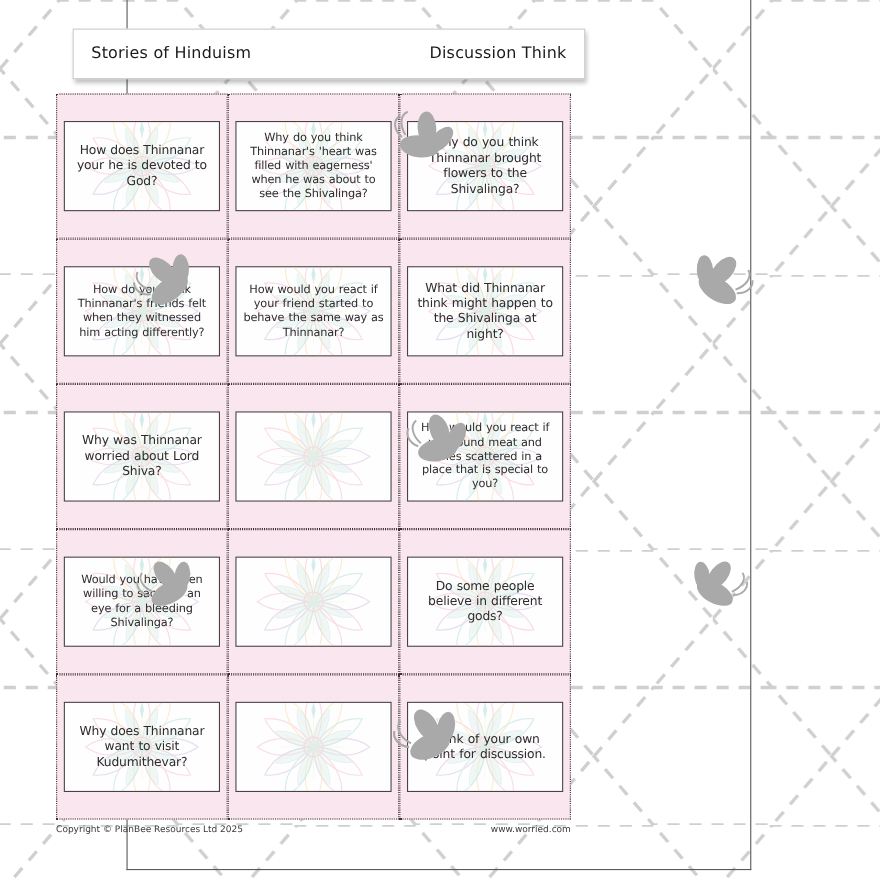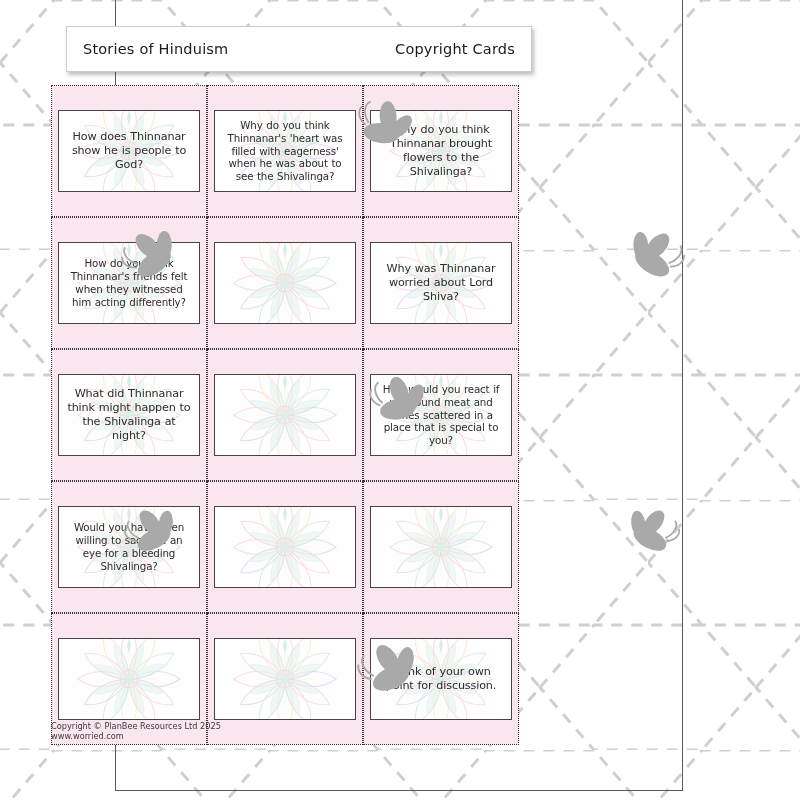--- a/index.html
+++ b/index.html
@@ -124,27 +124,26 @@
     letter-spacing: -0.15px;
     padding: 0 6px;
     word-spacing: 0.5px;
   }
   .card-text.small { font-size: 10.3px; line-height: 1.24; }
 
   
   #footer {
     position: absolute;
     left: 51px;
-    top: 721px;
+    top: 748px;
     width: 468px;
     display: flex;
     justify-content: space-between;
     align-items: baseline;
     z-index: 6;
-    flex-direction: column;
   }
   .footer-text {
     font-size: 8.2px;
     color: #3a3a3a;
     font-family: "DejaVu Sans", sans-serif;
     white-space: nowrap;
   }
 
   
   .bee {
@@ -171,21 +170,21 @@
         </pattern>
       </defs>
       <rect x="-40" y="-40" width="900" height="900" fill="url(#hex)"></rect>
     </svg>
   </div>
 
   <div id="page"></div>
 
   <div id="header-bar">
     <span class="header-text">Stories of Hinduism</span>
-    <span class="header-text">Copyright Cards</span>
+    <span class="header-text">Discussion Think</span>
   </div>
 
   <div id="grid">
       <div class="cell">
         <div class="card">
           <svg class="mandala" viewBox="0 0 120 120" xmlns="http://www.w3.org/2000/svg">
             <g>
               <path d="M60 60 C50 40 50 22 60 8 C70 22 70 40 60 60 Z" fill="none" stroke="#f2b7cf" stroke-width="1.1" transform="rotate(0 60 60)" opacity="0.85"></path>
               <path d="M60 60 C50 40 50 22 60 8 C70 22 70 40 60 60 Z" fill="none" stroke="#f6d9a0" stroke-width="1.1" transform="rotate(30 60 60)" opacity="0.85"></path>
               <path d="M60 60 C50 40 50 22 60 8 C70 22 70 40 60 60 Z" fill="none" stroke="#a9dcd9" stroke-width="1.1" transform="rotate(60 60 60)" opacity="0.85"></path>
@@ -220,21 +219,21 @@
               <path d="M60 60 L60 30" stroke="#f7dca8" stroke-width="0.7" transform="rotate(247.5 60 60)" opacity="0.6"></path>
               <path d="M60 60 L60 30" stroke="#f7dca8" stroke-width="0.7" transform="rotate(270 60 60)" opacity="0.6"></path>
               <path d="M60 60 L60 30" stroke="#f7dca8" stroke-width="0.7" transform="rotate(292.5 60 60)" opacity="0.6"></path>
               <path d="M60 60 L60 30" stroke="#f7dca8" stroke-width="0.7" transform="rotate(315 60 60)" opacity="0.6"></path>
               <path d="M60 60 L60 30" stroke="#f7dca8" stroke-width="0.7" transform="rotate(337.5 60 60)" opacity="0.6"></path>
               <circle cx="60" cy="60" r="9" fill="none" stroke="#f2b7cf" stroke-width="1"></circle>
               <circle cx="60" cy="60" r="4" fill="#bfe6e2" opacity="0.7"></circle>
               <path d="M60 18 L62 26 L60 34 L58 26 Z" fill="#9fd8d3" opacity="0.8"></path>
             </g>
           </svg>
-          <div class="card-text">How does Thinnanar show he is people to God?</div>
+          <div class="card-text">How does Thinnanar your he is devoted to God?</div>
         </div>
       </div>
       <div class="cell">
         <div class="card">
           <svg class="mandala" viewBox="0 0 120 120" xmlns="http://www.w3.org/2000/svg">
             <g>
               <path d="M60 60 C50 40 50 22 60 8 C70 22 70 40 60 60 Z" fill="none" stroke="#f2b7cf" stroke-width="1.1" transform="rotate(0 60 60)" opacity="0.85"></path>
               <path d="M60 60 C50 40 50 22 60 8 C70 22 70 40 60 60 Z" fill="none" stroke="#f6d9a0" stroke-width="1.1" transform="rotate(30 60 60)" opacity="0.85"></path>
               <path d="M60 60 C50 40 50 22 60 8 C70 22 70 40 60 60 Z" fill="none" stroke="#a9dcd9" stroke-width="1.1" transform="rotate(60 60 60)" opacity="0.85"></path>
               <path d="M60 60 C50 40 50 22 60 8 C70 22 70 40 60 60 Z" fill="none" stroke="#cdb7e0" stroke-width="1.1" transform="rotate(90 60 60)" opacity="0.85"></path>
@@ -412,20 +411,69 @@
               <path d="M60 60 L60 30" stroke="#f7dca8" stroke-width="0.7" transform="rotate(247.5 60 60)" opacity="0.6"></path>
               <path d="M60 60 L60 30" stroke="#f7dca8" stroke-width="0.7" transform="rotate(270 60 60)" opacity="0.6"></path>
               <path d="M60 60 L60 30" stroke="#f7dca8" stroke-width="0.7" transform="rotate(292.5 60 60)" opacity="0.6"></path>
               <path d="M60 60 L60 30" stroke="#f7dca8" stroke-width="0.7" transform="rotate(315 60 60)" opacity="0.6"></path>
               <path d="M60 60 L60 30" stroke="#f7dca8" stroke-width="0.7" transform="rotate(337.5 60 60)" opacity="0.6"></path>
               <circle cx="60" cy="60" r="9" fill="none" stroke="#f2b7cf" stroke-width="1"></circle>
               <circle cx="60" cy="60" r="4" fill="#bfe6e2" opacity="0.7"></circle>
               <path d="M60 18 L62 26 L60 34 L58 26 Z" fill="#9fd8d3" opacity="0.8"></path>
             </g>
           </svg>
+          <div class="card-text small">How would you react if your friend started to behave the same way as Thinnanar?</div>
+        </div>
+      </div>
+      <div class="cell">
+        <div class="card">
+          <svg class="mandala" viewBox="0 0 120 120" xmlns="http://www.w3.org/2000/svg">
+            <g>
+              <path d="M60 60 C50 40 50 22 60 8 C70 22 70 40 60 60 Z" fill="none" stroke="#f2b7cf" stroke-width="1.1" transform="rotate(0 60 60)" opacity="0.85"></path>
+              <path d="M60 60 C50 40 50 22 60 8 C70 22 70 40 60 60 Z" fill="none" stroke="#f6d9a0" stroke-width="1.1" transform="rotate(30 60 60)" opacity="0.85"></path>
+              <path d="M60 60 C50 40 50 22 60 8 C70 22 70 40 60 60 Z" fill="none" stroke="#a9dcd9" stroke-width="1.1" transform="rotate(60 60 60)" opacity="0.85"></path>
+              <path d="M60 60 C50 40 50 22 60 8 C70 22 70 40 60 60 Z" fill="none" stroke="#cdb7e0" stroke-width="1.1" transform="rotate(90 60 60)" opacity="0.85"></path>
+              <path d="M60 60 C50 40 50 22 60 8 C70 22 70 40 60 60 Z" fill="none" stroke="#f2b7cf" stroke-width="1.1" transform="rotate(120 60 60)" opacity="0.85"></path>
+              <path d="M60 60 C50 40 50 22 60 8 C70 22 70 40 60 60 Z" fill="none" stroke="#f2b7cf" stroke-width="1.1" transform="rotate(150 60 60)" opacity="0.85"></path>
+              <path d="M60 60 C50 40 50 22 60 8 C70 22 70 40 60 60 Z" fill="none" stroke="#f6d9a0" stroke-width="1.1" transform="rotate(180 60 60)" opacity="0.85"></path>
+              <path d="M60 60 C50 40 50 22 60 8 C70 22 70 40 60 60 Z" fill="none" stroke="#a9dcd9" stroke-width="1.1" transform="rotate(210 60 60)" opacity="0.85"></path>
+              <path d="M60 60 C50 40 50 22 60 8 C70 22 70 40 60 60 Z" fill="none" stroke="#cdb7e0" stroke-width="1.1" transform="rotate(240 60 60)" opacity="0.85"></path>
+              <path d="M60 60 C50 40 50 22 60 8 C70 22 70 40 60 60 Z" fill="none" stroke="#f2b7cf" stroke-width="1.1" transform="rotate(270 60 60)" opacity="0.85"></path>
+              <path d="M60 60 C50 40 50 22 60 8 C70 22 70 40 60 60 Z" fill="none" stroke="#f2b7cf" stroke-width="1.1" transform="rotate(300 60 60)" opacity="0.85"></path>
+              <path d="M60 60 C50 40 50 22 60 8 C70 22 70 40 60 60 Z" fill="none" stroke="#f6d9a0" stroke-width="1.1" transform="rotate(330 60 60)" opacity="0.85"></path>
+              <path d="M60 60 C54 46 54 32 60 22 C66 32 66 46 60 60 Z" fill="#bfe6e2" stroke="#8fd0cb" stroke-width="0.8" transform="rotate(22 60 60)" opacity="0.45"></path>
+              <path d="M60 60 C54 46 54 32 60 22 C66 32 66 46 60 60 Z" fill="#bfe6e2" stroke="#8fd0cb" stroke-width="0.8" transform="rotate(67 60 60)" opacity="0.45"></path>
+              <path d="M60 60 C54 46 54 32 60 22 C66 32 66 46 60 60 Z" fill="#bfe6e2" stroke="#8fd0cb" stroke-width="0.8" transform="rotate(112 60 60)" opacity="0.45"></path>
+              <path d="M60 60 C54 46 54 32 60 22 C66 32 66 46 60 60 Z" fill="#bfe6e2" stroke="#8fd0cb" stroke-width="0.8" transform="rotate(157 60 60)" opacity="0.45"></path>
+              <path d="M60 60 C54 46 54 32 60 22 C66 32 66 46 60 60 Z" fill="#bfe6e2" stroke="#8fd0cb" stroke-width="0.8" transform="rotate(202 60 60)" opacity="0.45"></path>
+              <path d="M60 60 C54 46 54 32 60 22 C66 32 66 46 60 60 Z" fill="#bfe6e2" stroke="#8fd0cb" stroke-width="0.8" transform="rotate(247 60 60)" opacity="0.45"></path>
+              <path d="M60 60 C54 46 54 32 60 22 C66 32 66 46 60 60 Z" fill="#bfe6e2" stroke="#8fd0cb" stroke-width="0.8" transform="rotate(292 60 60)" opacity="0.45"></path>
+              <path d="M60 60 C54 46 54 32 60 22 C66 32 66 46 60 60 Z" fill="#bfe6e2" stroke="#8fd0cb" stroke-width="0.8" transform="rotate(337 60 60)" opacity="0.45"></path>
+              <path d="M60 60 L60 30" stroke="#f7dca8" stroke-width="0.7" transform="rotate(0 60 60)" opacity="0.6"></path>
+              <path d="M60 60 L60 30" stroke="#f7dca8" stroke-width="0.7" transform="rotate(22.5 60 60)" opacity="0.6"></path>
+              <path d="M60 60 L60 30" stroke="#f7dca8" stroke-width="0.7" transform="rotate(45 60 60)" opacity="0.6"></path>
+              <path d="M60 60 L60 30" stroke="#f7dca8" stroke-width="0.7" transform="rotate(67.5 60 60)" opacity="0.6"></path>
+              <path d="M60 60 L60 30" stroke="#f7dca8" stroke-width="0.7" transform="rotate(90 60 60)" opacity="0.6"></path>
+              <path d="M60 60 L60 30" stroke="#f7dca8" stroke-width="0.7" transform="rotate(112.5 60 60)" opacity="0.6"></path>
+              <path d="M60 60 L60 30" stroke="#f7dca8" stroke-width="0.7" transform="rotate(135 60 60)" opacity="0.6"></path>
+              <path d="M60 60 L60 30" stroke="#f7dca8" stroke-width="0.7" transform="rotate(157.5 60 60)" opacity="0.6"></path>
+              <path d="M60 60 L60 30" stroke="#f7dca8" stroke-width="0.7" transform="rotate(180 60 60)" opacity="0.6"></path>
+              <path d="M60 60 L60 30" stroke="#f7dca8" stroke-width="0.7" transform="rotate(202.5 60 60)" opacity="0.6"></path>
+              <path d="M60 60 L60 30" stroke="#f7dca8" stroke-width="0.7" transform="rotate(225 60 60)" opacity="0.6"></path>
+              <path d="M60 60 L60 30" stroke="#f7dca8" stroke-width="0.7" transform="rotate(247.5 60 60)" opacity="0.6"></path>
+              <path d="M60 60 L60 30" stroke="#f7dca8" stroke-width="0.7" transform="rotate(270 60 60)" opacity="0.6"></path>
+              <path d="M60 60 L60 30" stroke="#f7dca8" stroke-width="0.7" transform="rotate(292.5 60 60)" opacity="0.6"></path>
+              <path d="M60 60 L60 30" stroke="#f7dca8" stroke-width="0.7" transform="rotate(315 60 60)" opacity="0.6"></path>
+              <path d="M60 60 L60 30" stroke="#f7dca8" stroke-width="0.7" transform="rotate(337.5 60 60)" opacity="0.6"></path>
+              <circle cx="60" cy="60" r="9" fill="none" stroke="#f2b7cf" stroke-width="1"></circle>
+              <circle cx="60" cy="60" r="4" fill="#bfe6e2" opacity="0.7"></circle>
+              <path d="M60 18 L62 26 L60 34 L58 26 Z" fill="#9fd8d3" opacity="0.8"></path>
+            </g>
+          </svg>
+          <div class="card-text">What did Thinnanar think might happen to the Shivalinga at night?</div>
         </div>
       </div>
       <div class="cell">
         <div class="card">
           <svg class="mandala" viewBox="0 0 120 120" xmlns="http://www.w3.org/2000/svg">
             <g>
               <path d="M60 60 C50 40 50 22 60 8 C70 22 70 40 60 60 Z" fill="none" stroke="#f2b7cf" stroke-width="1.1" transform="rotate(0 60 60)" opacity="0.85"></path>
               <path d="M60 60 C50 40 50 22 60 8 C70 22 70 40 60 60 Z" fill="none" stroke="#f6d9a0" stroke-width="1.1" transform="rotate(30 60 60)" opacity="0.85"></path>
               <path d="M60 60 C50 40 50 22 60 8 C70 22 70 40 60 60 Z" fill="none" stroke="#a9dcd9" stroke-width="1.1" transform="rotate(60 60 60)" opacity="0.85"></path>
               <path d="M60 60 C50 40 50 22 60 8 C70 22 70 40 60 60 Z" fill="none" stroke="#cdb7e0" stroke-width="1.1" transform="rotate(90 60 60)" opacity="0.85"></path>
@@ -507,68 +555,20 @@
               <path d="M60 60 L60 30" stroke="#f7dca8" stroke-width="0.7" transform="rotate(247.5 60 60)" opacity="0.6"></path>
               <path d="M60 60 L60 30" stroke="#f7dca8" stroke-width="0.7" transform="rotate(270 60 60)" opacity="0.6"></path>
               <path d="M60 60 L60 30" stroke="#f7dca8" stroke-width="0.7" transform="rotate(292.5 60 60)" opacity="0.6"></path>
               <path d="M60 60 L60 30" stroke="#f7dca8" stroke-width="0.7" transform="rotate(315 60 60)" opacity="0.6"></path>
               <path d="M60 60 L60 30" stroke="#f7dca8" stroke-width="0.7" transform="rotate(337.5 60 60)" opacity="0.6"></path>
               <circle cx="60" cy="60" r="9" fill="none" stroke="#f2b7cf" stroke-width="1"></circle>
               <circle cx="60" cy="60" r="4" fill="#bfe6e2" opacity="0.7"></circle>
               <path d="M60 18 L62 26 L60 34 L58 26 Z" fill="#9fd8d3" opacity="0.8"></path>
             </g>
           </svg>
-          <div class="card-text">What did Thinnanar think might happen to the Shivalinga at night?</div>
-        </div>
-      </div>
-      <div class="cell">
-        <div class="card">
-          <svg class="mandala" viewBox="0 0 120 120" xmlns="http://www.w3.org/2000/svg">
-            <g>
-              <path d="M60 60 C50 40 50 22 60 8 C70 22 70 40 60 60 Z" fill="none" stroke="#f2b7cf" stroke-width="1.1" transform="rotate(0 60 60)" opacity="0.85"></path>
-              <path d="M60 60 C50 40 50 22 60 8 C70 22 70 40 60 60 Z" fill="none" stroke="#f6d9a0" stroke-width="1.1" transform="rotate(30 60 60)" opacity="0.85"></path>
-              <path d="M60 60 C50 40 50 22 60 8 C70 22 70 40 60 60 Z" fill="none" stroke="#a9dcd9" stroke-width="1.1" transform="rotate(60 60 60)" opacity="0.85"></path>
-              <path d="M60 60 C50 40 50 22 60 8 C70 22 70 40 60 60 Z" fill="none" stroke="#cdb7e0" stroke-width="1.1" transform="rotate(90 60 60)" opacity="0.85"></path>
-              <path d="M60 60 C50 40 50 22 60 8 C70 22 70 40 60 60 Z" fill="none" stroke="#f2b7cf" stroke-width="1.1" transform="rotate(120 60 60)" opacity="0.85"></path>
-              <path d="M60 60 C50 40 50 22 60 8 C70 22 70 40 60 60 Z" fill="none" stroke="#f2b7cf" stroke-width="1.1" transform="rotate(150 60 60)" opacity="0.85"></path>
-              <path d="M60 60 C50 40 50 22 60 8 C70 22 70 40 60 60 Z" fill="none" stroke="#f6d9a0" stroke-width="1.1" transform="rotate(180 60 60)" opacity="0.85"></path>
-              <path d="M60 60 C50 40 50 22 60 8 C70 22 70 40 60 60 Z" fill="none" stroke="#a9dcd9" stroke-width="1.1" transform="rotate(210 60 60)" opacity="0.85"></path>
-              <path d="M60 60 C50 40 50 22 60 8 C70 22 70 40 60 60 Z" fill="none" stroke="#cdb7e0" stroke-width="1.1" transform="rotate(240 60 60)" opacity="0.85"></path>
-              <path d="M60 60 C50 40 50 22 60 8 C70 22 70 40 60 60 Z" fill="none" stroke="#f2b7cf" stroke-width="1.1" transform="rotate(270 60 60)" opacity="0.85"></path>
-              <path d="M60 60 C50 40 50 22 60 8 C70 22 70 40 60 60 Z" fill="none" stroke="#f2b7cf" stroke-width="1.1" transform="rotate(300 60 60)" opacity="0.85"></path>
-              <path d="M60 60 C50 40 50 22 60 8 C70 22 70 40 60 60 Z" fill="none" stroke="#f6d9a0" stroke-width="1.1" transform="rotate(330 60 60)" opacity="0.85"></path>
-              <path d="M60 60 C54 46 54 32 60 22 C66 32 66 46 60 60 Z" fill="#bfe6e2" stroke="#8fd0cb" stroke-width="0.8" transform="rotate(22 60 60)" opacity="0.45"></path>
-              <path d="M60 60 C54 46 54 32 60 22 C66 32 66 46 60 60 Z" fill="#bfe6e2" stroke="#8fd0cb" stroke-width="0.8" transform="rotate(67 60 60)" opacity="0.45"></path>
-              <path d="M60 60 C54 46 54 32 60 22 C66 32 66 46 60 60 Z" fill="#bfe6e2" stroke="#8fd0cb" stroke-width="0.8" transform="rotate(112 60 60)" opacity="0.45"></path>
-              <path d="M60 60 C54 46 54 32 60 22 C66 32 66 46 60 60 Z" fill="#bfe6e2" stroke="#8fd0cb" stroke-width="0.8" transform="rotate(157 60 60)" opacity="0.45"></path>
-              <path d="M60 60 C54 46 54 32 60 22 C66 32 66 46 60 60 Z" fill="#bfe6e2" stroke="#8fd0cb" stroke-width="0.8" transform="rotate(202 60 60)" opacity="0.45"></path>
-              <path d="M60 60 C54 46 54 32 60 22 C66 32 66 46 60 60 Z" fill="#bfe6e2" stroke="#8fd0cb" stroke-width="0.8" transform="rotate(247 60 60)" opacity="0.45"></path>
-              <path d="M60 60 C54 46 54 32 60 22 C66 32 66 46 60 60 Z" fill="#bfe6e2" stroke="#8fd0cb" stroke-width="0.8" transform="rotate(292 60 60)" opacity="0.45"></path>
-              <path d="M60 60 C54 46 54 32 60 22 C66 32 66 46 60 60 Z" fill="#bfe6e2" stroke="#8fd0cb" stroke-width="0.8" transform="rotate(337 60 60)" opacity="0.45"></path>
-              <path d="M60 60 L60 30" stroke="#f7dca8" stroke-width="0.7" transform="rotate(0 60 60)" opacity="0.6"></path>
-              <path d="M60 60 L60 30" stroke="#f7dca8" stroke-width="0.7" transform="rotate(22.5 60 60)" opacity="0.6"></path>
-              <path d="M60 60 L60 30" stroke="#f7dca8" stroke-width="0.7" transform="rotate(45 60 60)" opacity="0.6"></path>
-              <path d="M60 60 L60 30" stroke="#f7dca8" stroke-width="0.7" transform="rotate(67.5 60 60)" opacity="0.6"></path>
-              <path d="M60 60 L60 30" stroke="#f7dca8" stroke-width="0.7" transform="rotate(90 60 60)" opacity="0.6"></path>
-              <path d="M60 60 L60 30" stroke="#f7dca8" stroke-width="0.7" transform="rotate(112.5 60 60)" opacity="0.6"></path>
-              <path d="M60 60 L60 30" stroke="#f7dca8" stroke-width="0.7" transform="rotate(135 60 60)" opacity="0.6"></path>
-              <path d="M60 60 L60 30" stroke="#f7dca8" stroke-width="0.7" transform="rotate(157.5 60 60)" opacity="0.6"></path>
-              <path d="M60 60 L60 30" stroke="#f7dca8" stroke-width="0.7" transform="rotate(180 60 60)" opacity="0.6"></path>
-              <path d="M60 60 L60 30" stroke="#f7dca8" stroke-width="0.7" transform="rotate(202.5 60 60)" opacity="0.6"></path>
-              <path d="M60 60 L60 30" stroke="#f7dca8" stroke-width="0.7" transform="rotate(225 60 60)" opacity="0.6"></path>
-              <path d="M60 60 L60 30" stroke="#f7dca8" stroke-width="0.7" transform="rotate(247.5 60 60)" opacity="0.6"></path>
-              <path d="M60 60 L60 30" stroke="#f7dca8" stroke-width="0.7" transform="rotate(270 60 60)" opacity="0.6"></path>
-              <path d="M60 60 L60 30" stroke="#f7dca8" stroke-width="0.7" transform="rotate(292.5 60 60)" opacity="0.6"></path>
-              <path d="M60 60 L60 30" stroke="#f7dca8" stroke-width="0.7" transform="rotate(315 60 60)" opacity="0.6"></path>
-              <path d="M60 60 L60 30" stroke="#f7dca8" stroke-width="0.7" transform="rotate(337.5 60 60)" opacity="0.6"></path>
-              <circle cx="60" cy="60" r="9" fill="none" stroke="#f2b7cf" stroke-width="1"></circle>
-              <circle cx="60" cy="60" r="4" fill="#bfe6e2" opacity="0.7"></circle>
-              <path d="M60 18 L62 26 L60 34 L58 26 Z" fill="#9fd8d3" opacity="0.8"></path>
-            </g>
-          </svg>
         </div>
       </div>
       <div class="cell">
         <div class="card">
           <svg class="mandala" viewBox="0 0 120 120" xmlns="http://www.w3.org/2000/svg">
             <g>
               <path d="M60 60 C50 40 50 22 60 8 C70 22 70 40 60 60 Z" fill="none" stroke="#f2b7cf" stroke-width="1.1" transform="rotate(0 60 60)" opacity="0.85"></path>
               <path d="M60 60 C50 40 50 22 60 8 C70 22 70 40 60 60 Z" fill="none" stroke="#f6d9a0" stroke-width="1.1" transform="rotate(30 60 60)" opacity="0.85"></path>
               <path d="M60 60 C50 40 50 22 60 8 C70 22 70 40 60 60 Z" fill="none" stroke="#a9dcd9" stroke-width="1.1" transform="rotate(60 60 60)" opacity="0.85"></path>
               <path d="M60 60 C50 40 50 22 60 8 C70 22 70 40 60 60 Z" fill="none" stroke="#cdb7e0" stroke-width="1.1" transform="rotate(90 60 60)" opacity="0.85"></path>
@@ -745,67 +745,69 @@
               <path d="M60 60 L60 30" stroke="#f7dca8" stroke-width="0.7" transform="rotate(247.5 60 60)" opacity="0.6"></path>
               <path d="M60 60 L60 30" stroke="#f7dca8" stroke-width="0.7" transform="rotate(270 60 60)" opacity="0.6"></path>
               <path d="M60 60 L60 30" stroke="#f7dca8" stroke-width="0.7" transform="rotate(292.5 60 60)" opacity="0.6"></path>
               <path d="M60 60 L60 30" stroke="#f7dca8" stroke-width="0.7" transform="rotate(315 60 60)" opacity="0.6"></path>
               <path d="M60 60 L60 30" stroke="#f7dca8" stroke-width="0.7" transform="rotate(337.5 60 60)" opacity="0.6"></path>
               <circle cx="60" cy="60" r="9" fill="none" stroke="#f2b7cf" stroke-width="1"></circle>
               <circle cx="60" cy="60" r="4" fill="#bfe6e2" opacity="0.7"></circle>
               <path d="M60 18 L62 26 L60 34 L58 26 Z" fill="#9fd8d3" opacity="0.8"></path>
             </g>
           </svg>
-        </div>
-      </div>
-      <div class="cell">
-        <div class="card">
-          <svg class="mandala" viewBox="0 0 120 120" xmlns="http://www.w3.org/2000/svg">
-            <g>
-              <path d="M60 60 C50 40 50 22 60 8 C70 22 70 40 60 60 Z" fill="none" stroke="#f2b7cf" stroke-width="1.1" transform="rotate(0 60 60)" opacity="0.85"></path>
-              <path d="M60 60 C50 40 50 22 60 8 C70 22 70 40 60 60 Z" fill="none" stroke="#f6d9a0" stroke-width="1.1" transform="rotate(30 60 60)" opacity="0.85"></path>
-              <path d="M60 60 C50 40 50 22 60 8 C70 22 70 40 60 60 Z" fill="none" stroke="#a9dcd9" stroke-width="1.1" transform="rotate(60 60 60)" opacity="0.85"></path>
-              <path d="M60 60 C50 40 50 22 60 8 C70 22 70 40 60 60 Z" fill="none" stroke="#cdb7e0" stroke-width="1.1" transform="rotate(90 60 60)" opacity="0.85"></path>
-              <path d="M60 60 C50 40 50 22 60 8 C70 22 70 40 60 60 Z" fill="none" stroke="#f2b7cf" stroke-width="1.1" transform="rotate(120 60 60)" opacity="0.85"></path>
-              <path d="M60 60 C50 40 50 22 60 8 C70 22 70 40 60 60 Z" fill="none" stroke="#f2b7cf" stroke-width="1.1" transform="rotate(150 60 60)" opacity="0.85"></path>
-              <path d="M60 60 C50 40 50 22 60 8 C70 22 70 40 60 60 Z" fill="none" stroke="#f6d9a0" stroke-width="1.1" transform="rotate(180 60 60)" opacity="0.85"></path>
-              <path d="M60 60 C50 40 50 22 60 8 C70 22 70 40 60 60 Z" fill="none" stroke="#a9dcd9" stroke-width="1.1" transform="rotate(210 60 60)" opacity="0.85"></path>
-              <path d="M60 60 C50 40 50 22 60 8 C70 22 70 40 60 60 Z" fill="none" stroke="#cdb7e0" stroke-width="1.1" transform="rotate(240 60 60)" opacity="0.85"></path>
-              <path d="M60 60 C50 40 50 22 60 8 C70 22 70 40 60 60 Z" fill="none" stroke="#f2b7cf" stroke-width="1.1" transform="rotate(270 60 60)" opacity="0.85"></path>
-              <path d="M60 60 C50 40 50 22 60 8 C70 22 70 40 60 60 Z" fill="none" stroke="#f2b7cf" stroke-width="1.1" transform="rotate(300 60 60)" opacity="0.85"></path>
-              <path d="M60 60 C50 40 50 22 60 8 C70 22 70 40 60 60 Z" fill="none" stroke="#f6d9a0" stroke-width="1.1" transform="rotate(330 60 60)" opacity="0.85"></path>
-              <path d="M60 60 C54 46 54 32 60 22 C66 32 66 46 60 60 Z" fill="#bfe6e2" stroke="#8fd0cb" stroke-width="0.8" transform="rotate(22 60 60)" opacity="0.45"></path>
-              <path d="M60 60 C54 46 54 32 60 22 C66 32 66 46 60 60 Z" fill="#bfe6e2" stroke="#8fd0cb" stroke-width="0.8" transform="rotate(67 60 60)" opacity="0.45"></path>
-              <path d="M60 60 C54 46 54 32 60 22 C66 32 66 46 60 60 Z" fill="#bfe6e2" stroke="#8fd0cb" stroke-width="0.8" transform="rotate(112 60 60)" opacity="0.45"></path>
-              <path d="M60 60 C54 46 54 32 60 22 C66 32 66 46 60 60 Z" fill="#bfe6e2" stroke="#8fd0cb" stroke-width="0.8" transform="rotate(157 60 60)" opacity="0.45"></path>
-              <path d="M60 60 C54 46 54 32 60 22 C66 32 66 46 60 60 Z" fill="#bfe6e2" stroke="#8fd0cb" stroke-width="0.8" transform="rotate(202 60 60)" opacity="0.45"></path>
-              <path d="M60 60 C54 46 54 32 60 22 C66 32 66 46 60 60 Z" fill="#bfe6e2" stroke="#8fd0cb" stroke-width="0.8" transform="rotate(247 60 60)" opacity="0.45"></path>
-              <path d="M60 60 C54 46 54 32 60 22 C66 32 66 46 60 60 Z" fill="#bfe6e2" stroke="#8fd0cb" stroke-width="0.8" transform="rotate(292 60 60)" opacity="0.45"></path>
-              <path d="M60 60 C54 46 54 32 60 22 C66 32 66 46 60 60 Z" fill="#bfe6e2" stroke="#8fd0cb" stroke-width="0.8" transform="rotate(337 60 60)" opacity="0.45"></path>
-              <path d="M60 60 L60 30" stroke="#f7dca8" stroke-width="0.7" transform="rotate(0 60 60)" opacity="0.6"></path>
-              <path d="M60 60 L60 30" stroke="#f7dca8" stroke-width="0.7" transform="rotate(22.5 60 60)" opacity="0.6"></path>
-              <path d="M60 60 L60 30" stroke="#f7dca8" stroke-width="0.7" transform="rotate(45 60 60)" opacity="0.6"></path>
-              <path d="M60 60 L60 30" stroke="#f7dca8" stroke-width="0.7" transform="rotate(67.5 60 60)" opacity="0.6"></path>
-              <path d="M60 60 L60 30" stroke="#f7dca8" stroke-width="0.7" transform="rotate(90 60 60)" opacity="0.6"></path>
-              <path d="M60 60 L60 30" stroke="#f7dca8" stroke-width="0.7" transform="rotate(112.5 60 60)" opacity="0.6"></path>
-              <path d="M60 60 L60 30" stroke="#f7dca8" stroke-width="0.7" transform="rotate(135 60 60)" opacity="0.6"></path>
-              <path d="M60 60 L60 30" stroke="#f7dca8" stroke-width="0.7" transform="rotate(157.5 60 60)" opacity="0.6"></path>
-              <path d="M60 60 L60 30" stroke="#f7dca8" stroke-width="0.7" transform="rotate(180 60 60)" opacity="0.6"></path>
-              <path d="M60 60 L60 30" stroke="#f7dca8" stroke-width="0.7" transform="rotate(202.5 60 60)" opacity="0.6"></path>
-              <path d="M60 60 L60 30" stroke="#f7dca8" stroke-width="0.7" transform="rotate(225 60 60)" opacity="0.6"></path>
-              <path d="M60 60 L60 30" stroke="#f7dca8" stroke-width="0.7" transform="rotate(247.5 60 60)" opacity="0.6"></path>
-              <path d="M60 60 L60 30" stroke="#f7dca8" stroke-width="0.7" transform="rotate(270 60 60)" opacity="0.6"></path>
-              <path d="M60 60 L60 30" stroke="#f7dca8" stroke-width="0.7" transform="rotate(292.5 60 60)" opacity="0.6"></path>
-              <path d="M60 60 L60 30" stroke="#f7dca8" stroke-width="0.7" transform="rotate(315 60 60)" opacity="0.6"></path>
-              <path d="M60 60 L60 30" stroke="#f7dca8" stroke-width="0.7" transform="rotate(337.5 60 60)" opacity="0.6"></path>
-              <circle cx="60" cy="60" r="9" fill="none" stroke="#f2b7cf" stroke-width="1"></circle>
-              <circle cx="60" cy="60" r="4" fill="#bfe6e2" opacity="0.7"></circle>
-              <path d="M60 18 L62 26 L60 34 L58 26 Z" fill="#9fd8d3" opacity="0.8"></path>
-            </g>
-          </svg>
+          <div class="card-text">Do some people believe in different gods?</div>
+        </div>
+      </div>
+      <div class="cell">
+        <div class="card">
+          <svg class="mandala" viewBox="0 0 120 120" xmlns="http://www.w3.org/2000/svg">
+            <g>
+              <path d="M60 60 C50 40 50 22 60 8 C70 22 70 40 60 60 Z" fill="none" stroke="#f2b7cf" stroke-width="1.1" transform="rotate(0 60 60)" opacity="0.85"></path>
+              <path d="M60 60 C50 40 50 22 60 8 C70 22 70 40 60 60 Z" fill="none" stroke="#f6d9a0" stroke-width="1.1" transform="rotate(30 60 60)" opacity="0.85"></path>
+              <path d="M60 60 C50 40 50 22 60 8 C70 22 70 40 60 60 Z" fill="none" stroke="#a9dcd9" stroke-width="1.1" transform="rotate(60 60 60)" opacity="0.85"></path>
+              <path d="M60 60 C50 40 50 22 60 8 C70 22 70 40 60 60 Z" fill="none" stroke="#cdb7e0" stroke-width="1.1" transform="rotate(90 60 60)" opacity="0.85"></path>
+              <path d="M60 60 C50 40 50 22 60 8 C70 22 70 40 60 60 Z" fill="none" stroke="#f2b7cf" stroke-width="1.1" transform="rotate(120 60 60)" opacity="0.85"></path>
+              <path d="M60 60 C50 40 50 22 60 8 C70 22 70 40 60 60 Z" fill="none" stroke="#f2b7cf" stroke-width="1.1" transform="rotate(150 60 60)" opacity="0.85"></path>
+              <path d="M60 60 C50 40 50 22 60 8 C70 22 70 40 60 60 Z" fill="none" stroke="#f6d9a0" stroke-width="1.1" transform="rotate(180 60 60)" opacity="0.85"></path>
+              <path d="M60 60 C50 40 50 22 60 8 C70 22 70 40 60 60 Z" fill="none" stroke="#a9dcd9" stroke-width="1.1" transform="rotate(210 60 60)" opacity="0.85"></path>
+              <path d="M60 60 C50 40 50 22 60 8 C70 22 70 40 60 60 Z" fill="none" stroke="#cdb7e0" stroke-width="1.1" transform="rotate(240 60 60)" opacity="0.85"></path>
+              <path d="M60 60 C50 40 50 22 60 8 C70 22 70 40 60 60 Z" fill="none" stroke="#f2b7cf" stroke-width="1.1" transform="rotate(270 60 60)" opacity="0.85"></path>
+              <path d="M60 60 C50 40 50 22 60 8 C70 22 70 40 60 60 Z" fill="none" stroke="#f2b7cf" stroke-width="1.1" transform="rotate(300 60 60)" opacity="0.85"></path>
+              <path d="M60 60 C50 40 50 22 60 8 C70 22 70 40 60 60 Z" fill="none" stroke="#f6d9a0" stroke-width="1.1" transform="rotate(330 60 60)" opacity="0.85"></path>
+              <path d="M60 60 C54 46 54 32 60 22 C66 32 66 46 60 60 Z" fill="#bfe6e2" stroke="#8fd0cb" stroke-width="0.8" transform="rotate(22 60 60)" opacity="0.45"></path>
+              <path d="M60 60 C54 46 54 32 60 22 C66 32 66 46 60 60 Z" fill="#bfe6e2" stroke="#8fd0cb" stroke-width="0.8" transform="rotate(67 60 60)" opacity="0.45"></path>
+              <path d="M60 60 C54 46 54 32 60 22 C66 32 66 46 60 60 Z" fill="#bfe6e2" stroke="#8fd0cb" stroke-width="0.8" transform="rotate(112 60 60)" opacity="0.45"></path>
+              <path d="M60 60 C54 46 54 32 60 22 C66 32 66 46 60 60 Z" fill="#bfe6e2" stroke="#8fd0cb" stroke-width="0.8" transform="rotate(157 60 60)" opacity="0.45"></path>
+              <path d="M60 60 C54 46 54 32 60 22 C66 32 66 46 60 60 Z" fill="#bfe6e2" stroke="#8fd0cb" stroke-width="0.8" transform="rotate(202 60 60)" opacity="0.45"></path>
+              <path d="M60 60 C54 46 54 32 60 22 C66 32 66 46 60 60 Z" fill="#bfe6e2" stroke="#8fd0cb" stroke-width="0.8" transform="rotate(247 60 60)" opacity="0.45"></path>
+              <path d="M60 60 C54 46 54 32 60 22 C66 32 66 46 60 60 Z" fill="#bfe6e2" stroke="#8fd0cb" stroke-width="0.8" transform="rotate(292 60 60)" opacity="0.45"></path>
+              <path d="M60 60 C54 46 54 32 60 22 C66 32 66 46 60 60 Z" fill="#bfe6e2" stroke="#8fd0cb" stroke-width="0.8" transform="rotate(337 60 60)" opacity="0.45"></path>
+              <path d="M60 60 L60 30" stroke="#f7dca8" stroke-width="0.7" transform="rotate(0 60 60)" opacity="0.6"></path>
+              <path d="M60 60 L60 30" stroke="#f7dca8" stroke-width="0.7" transform="rotate(22.5 60 60)" opacity="0.6"></path>
+              <path d="M60 60 L60 30" stroke="#f7dca8" stroke-width="0.7" transform="rotate(45 60 60)" opacity="0.6"></path>
+              <path d="M60 60 L60 30" stroke="#f7dca8" stroke-width="0.7" transform="rotate(67.5 60 60)" opacity="0.6"></path>
+              <path d="M60 60 L60 30" stroke="#f7dca8" stroke-width="0.7" transform="rotate(90 60 60)" opacity="0.6"></path>
+              <path d="M60 60 L60 30" stroke="#f7dca8" stroke-width="0.7" transform="rotate(112.5 60 60)" opacity="0.6"></path>
+              <path d="M60 60 L60 30" stroke="#f7dca8" stroke-width="0.7" transform="rotate(135 60 60)" opacity="0.6"></path>
+              <path d="M60 60 L60 30" stroke="#f7dca8" stroke-width="0.7" transform="rotate(157.5 60 60)" opacity="0.6"></path>
+              <path d="M60 60 L60 30" stroke="#f7dca8" stroke-width="0.7" transform="rotate(180 60 60)" opacity="0.6"></path>
+              <path d="M60 60 L60 30" stroke="#f7dca8" stroke-width="0.7" transform="rotate(202.5 60 60)" opacity="0.6"></path>
+              <path d="M60 60 L60 30" stroke="#f7dca8" stroke-width="0.7" transform="rotate(225 60 60)" opacity="0.6"></path>
+              <path d="M60 60 L60 30" stroke="#f7dca8" stroke-width="0.7" transform="rotate(247.5 60 60)" opacity="0.6"></path>
+              <path d="M60 60 L60 30" stroke="#f7dca8" stroke-width="0.7" transform="rotate(270 60 60)" opacity="0.6"></path>
+              <path d="M60 60 L60 30" stroke="#f7dca8" stroke-width="0.7" transform="rotate(292.5 60 60)" opacity="0.6"></path>
+              <path d="M60 60 L60 30" stroke="#f7dca8" stroke-width="0.7" transform="rotate(315 60 60)" opacity="0.6"></path>
+              <path d="M60 60 L60 30" stroke="#f7dca8" stroke-width="0.7" transform="rotate(337.5 60 60)" opacity="0.6"></path>
+              <circle cx="60" cy="60" r="9" fill="none" stroke="#f2b7cf" stroke-width="1"></circle>
+              <circle cx="60" cy="60" r="4" fill="#bfe6e2" opacity="0.7"></circle>
+              <path d="M60 18 L62 26 L60 34 L58 26 Z" fill="#9fd8d3" opacity="0.8"></path>
+            </g>
+          </svg>
+          <div class="card-text">Why does Thinnanar want to visit Kudumithevar?</div>
         </div>
       </div>
       <div class="cell">
         <div class="card">
           <svg class="mandala" viewBox="0 0 120 120" xmlns="http://www.w3.org/2000/svg">
             <g>
               <path d="M60 60 C50 40 50 22 60 8 C70 22 70 40 60 60 Z" fill="none" stroke="#f2b7cf" stroke-width="1.1" transform="rotate(0 60 60)" opacity="0.85"></path>
               <path d="M60 60 C50 40 50 22 60 8 C70 22 70 40 60 60 Z" fill="none" stroke="#f6d9a0" stroke-width="1.1" transform="rotate(30 60 60)" opacity="0.85"></path>
               <path d="M60 60 C50 40 50 22 60 8 C70 22 70 40 60 60 Z" fill="none" stroke="#a9dcd9" stroke-width="1.1" transform="rotate(60 60 60)" opacity="0.85"></path>
               <path d="M60 60 C50 40 50 22 60 8 C70 22 70 40 60 60 Z" fill="none" stroke="#cdb7e0" stroke-width="1.1" transform="rotate(90 60 60)" opacity="0.85"></path>

